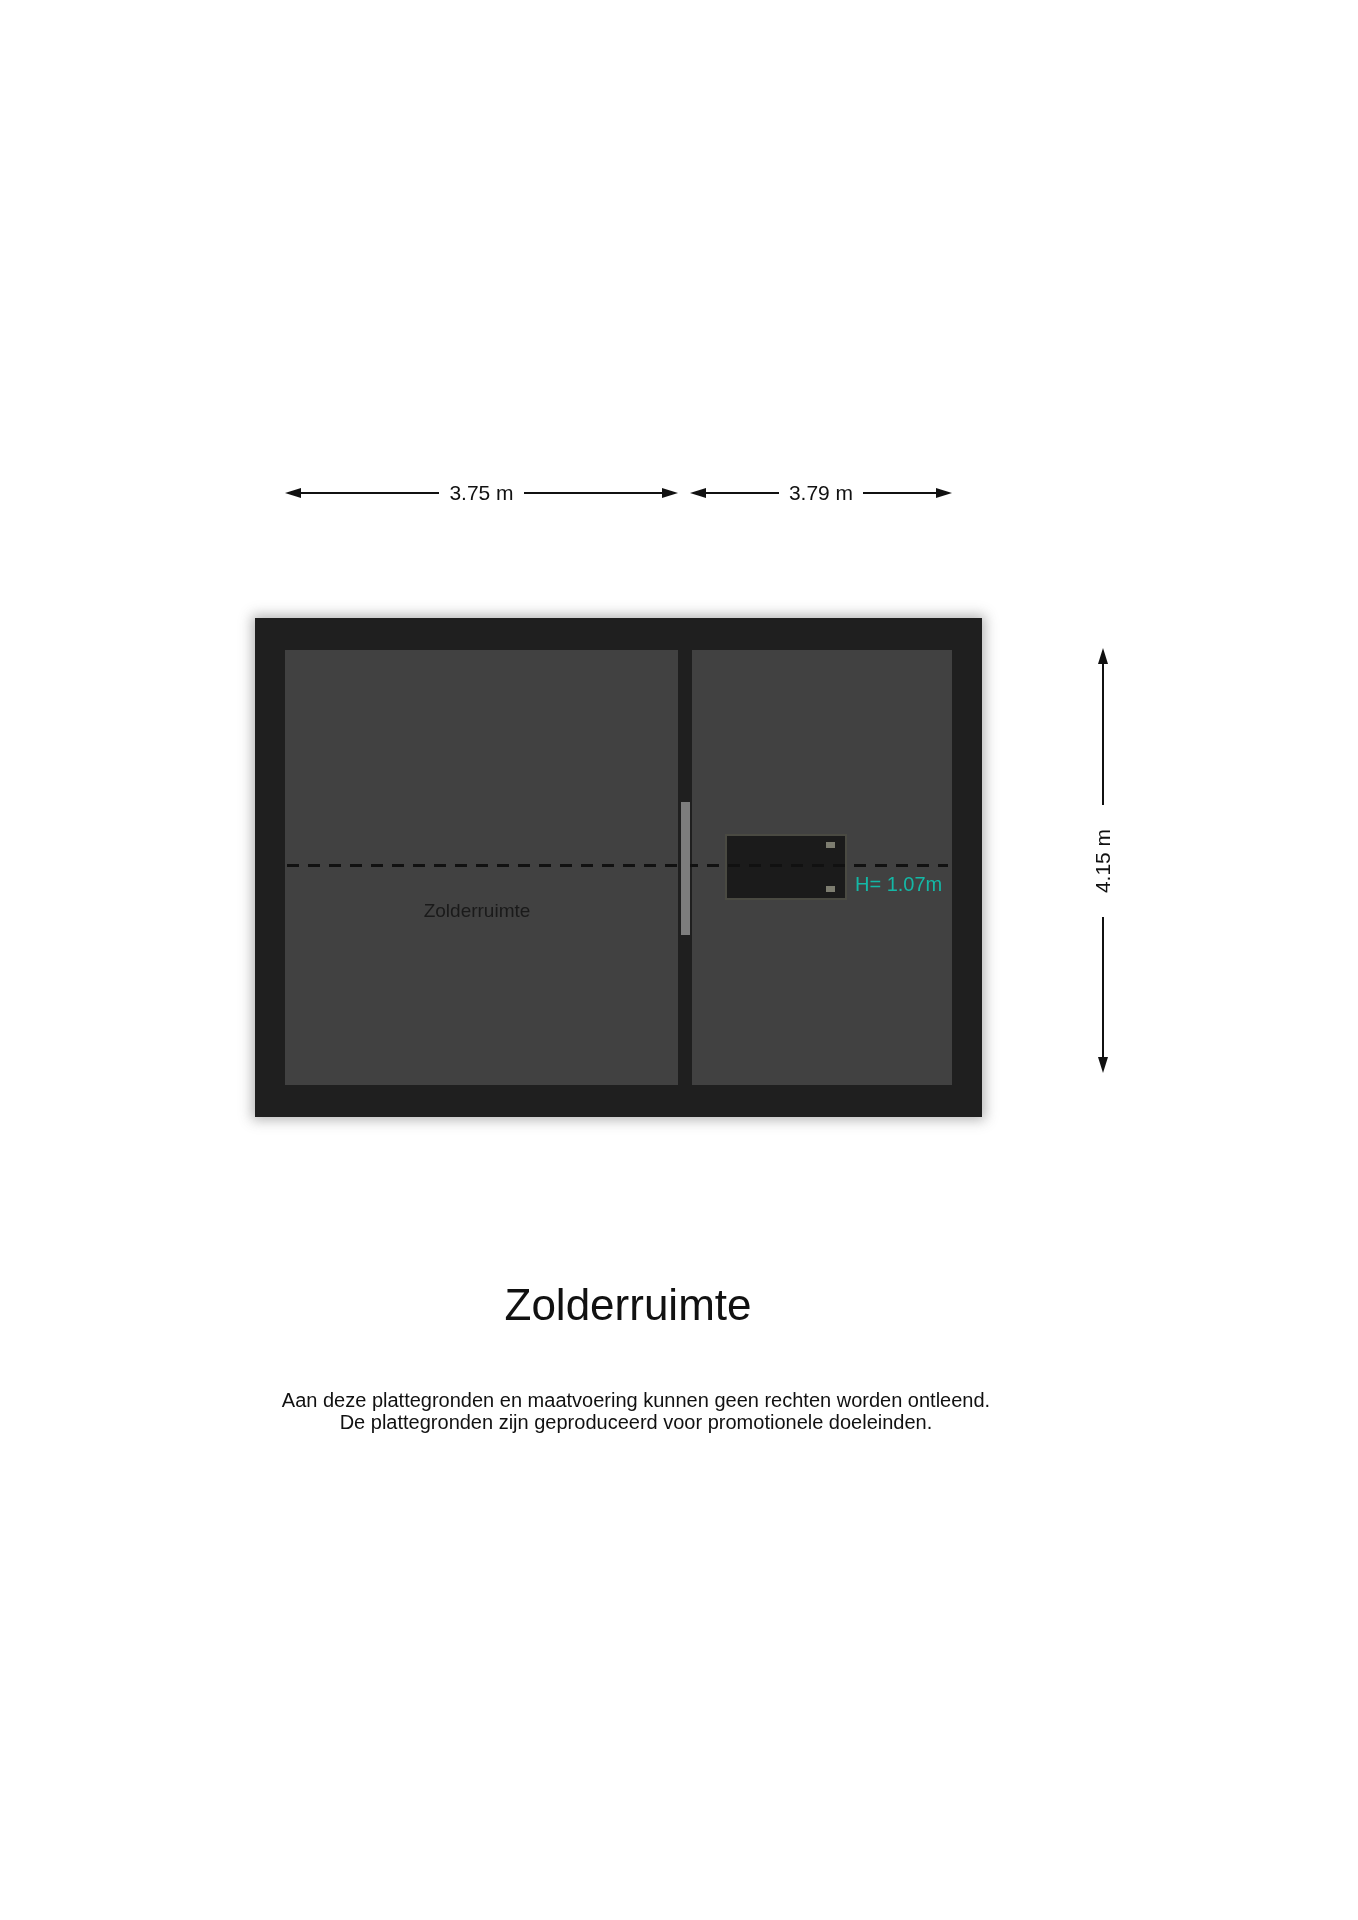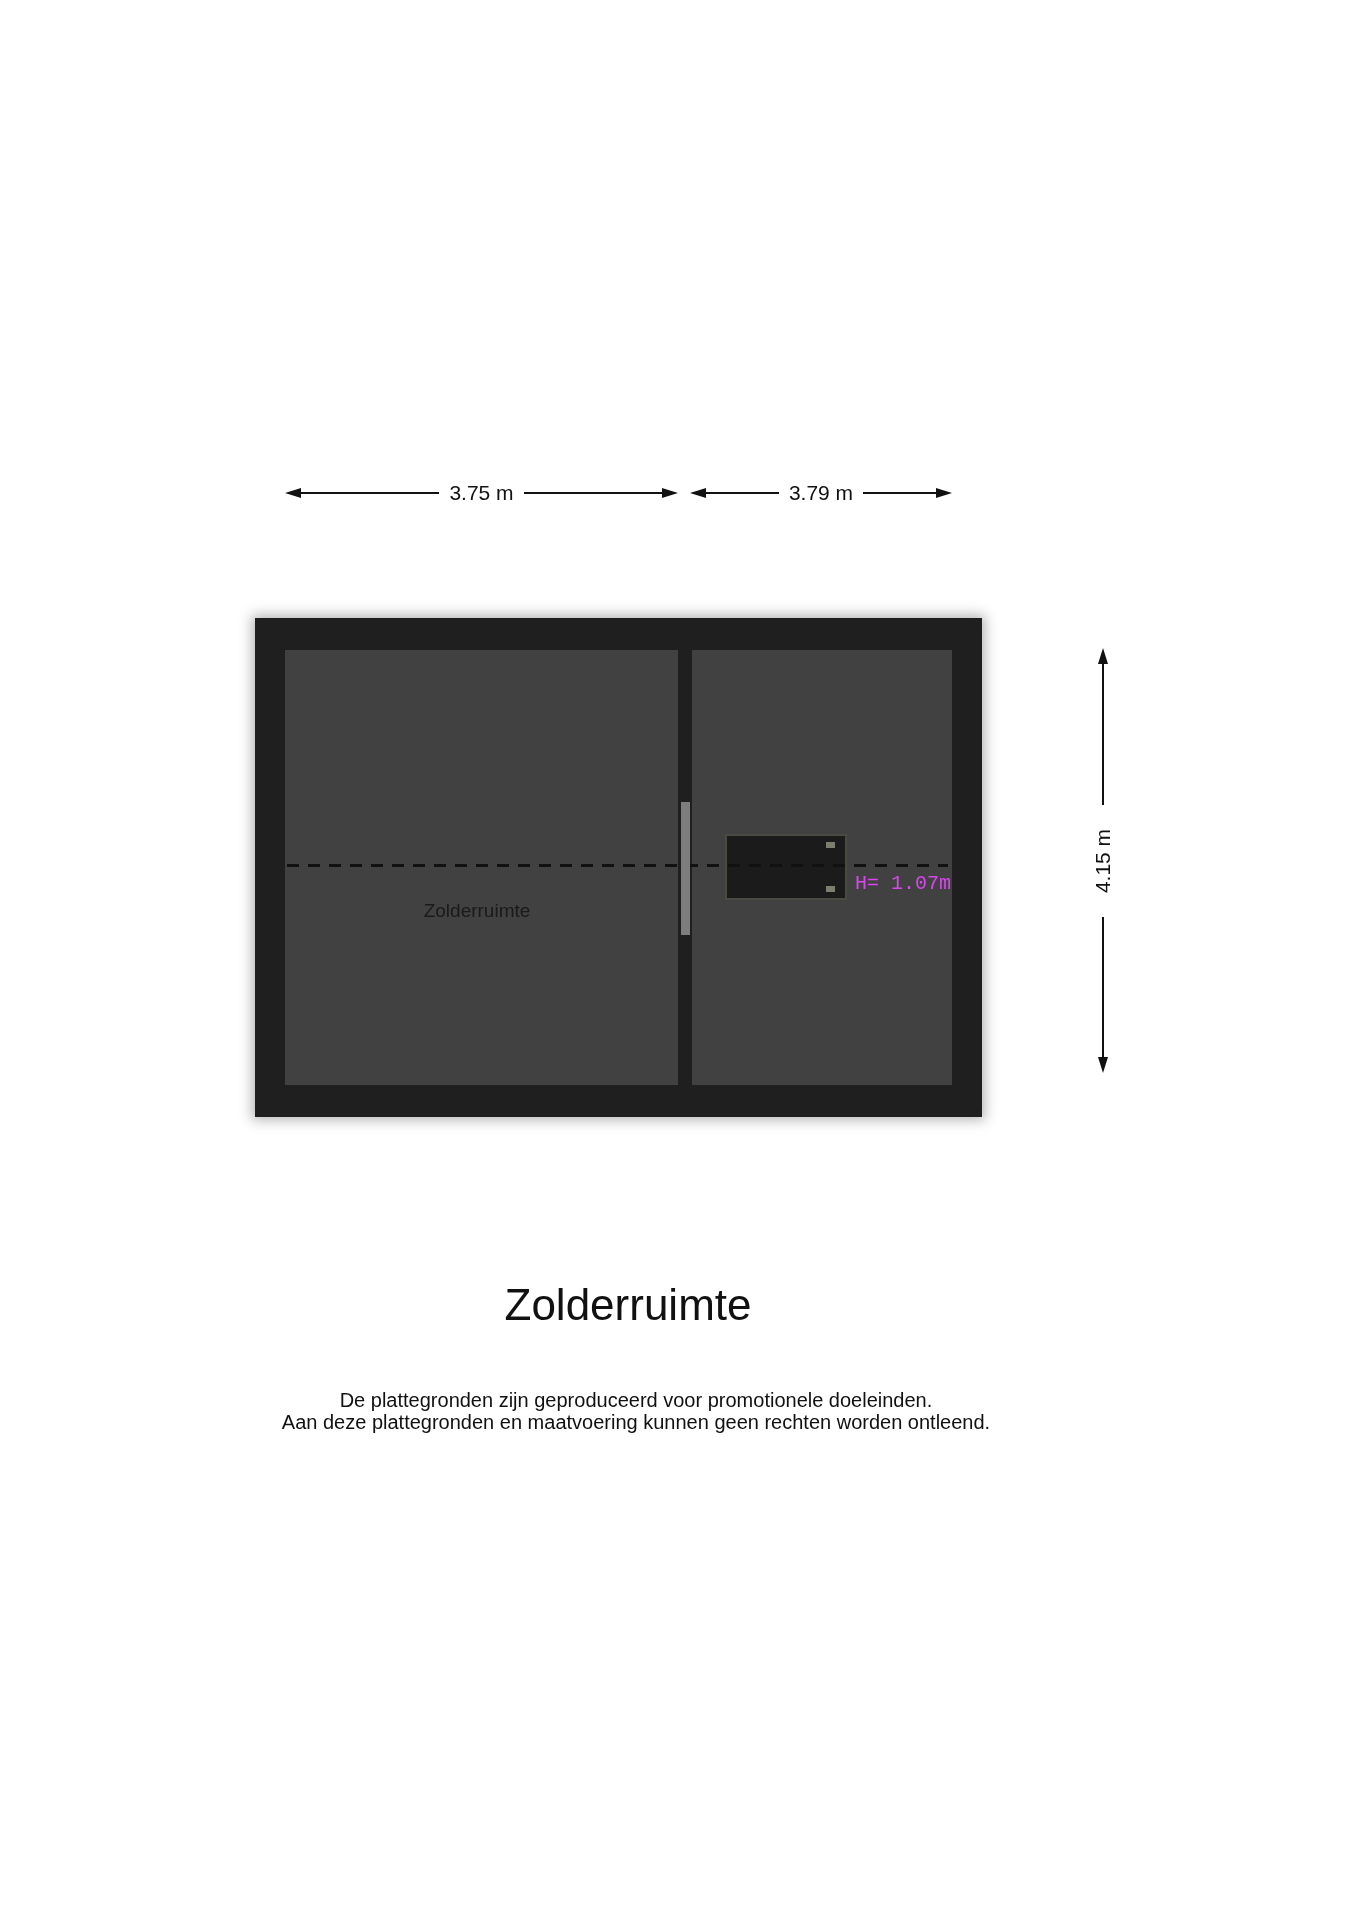--- a/index.html
+++ b/index.html
@@ -128,24 +128,23 @@
     color: #1a1a1a;
     white-space: nowrap;
     z-index: 5;
   }
   .height-label {
     position: absolute;
     left: 600px;
     top: 255px;
     font-size: 20px;
     line-height: 22px;
-    color: #d946ef;
+    color: #14b8a6;
     white-space: nowrap;
     z-index: 6;
-    font-family: Liberation Mono, monospace;
   }
 
   
   .page-title {
     position: absolute;
     left: 628px;
     top: 1280px;
     transform: translateX(-50%);
     font-size: 44px;
     color: #111;
@@ -208,17 +207,17 @@
     <span class="vlabel-box">
       <span class="dim-label">4.15 m</span>
     </span>
     <span class="vline"></span>
     <span class="ah ah-down"></span>
   </div>
 
   <div class="page-title">Zolderruimte</div>
 
   <div class="disclaimer">
+    <div>Aan deze plattegronden en maatvoering kunnen geen rechten worden ontleend.</div>
     <div>De plattegronden zijn geproduceerd voor promotionele doeleinden.</div>
-    <div>Aan deze plattegronden en maatvoering kunnen geen rechten worden ontleend.</div>
   </div>
 
 </div>
 
 </body></html>

